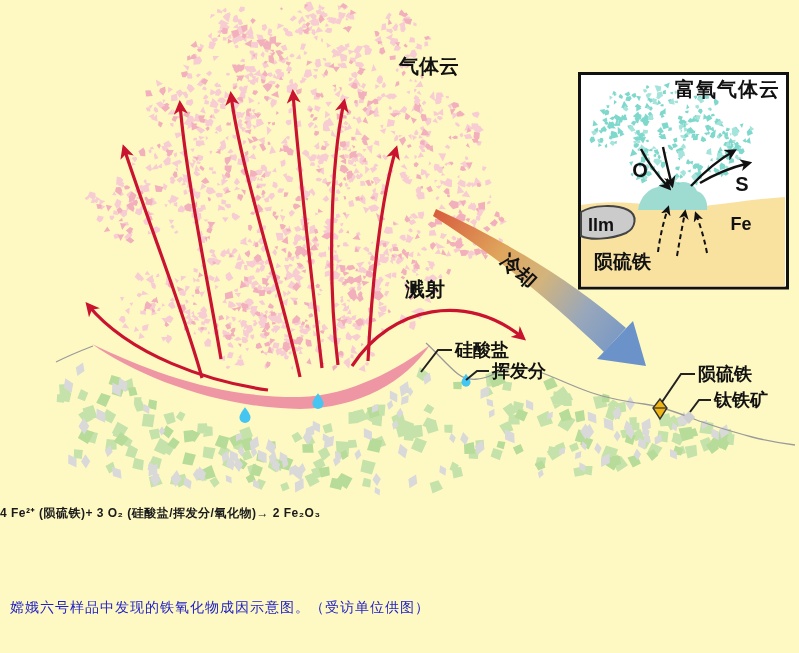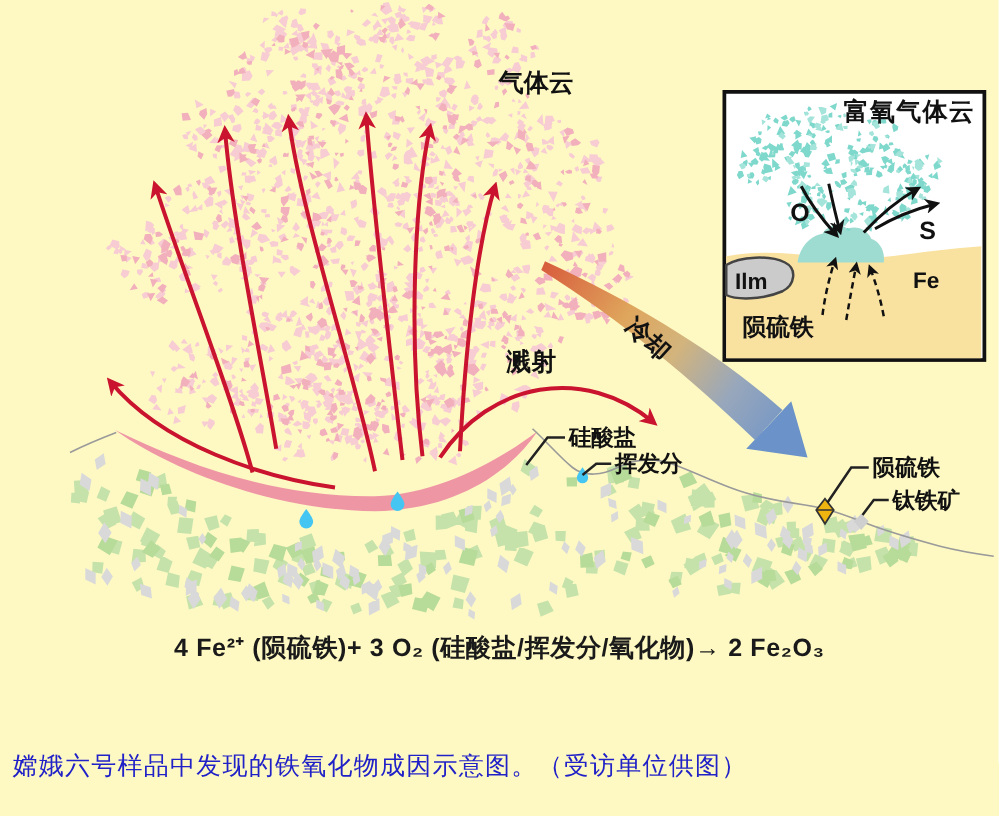--- a/index.html
+++ b/index.html
@@ -1,24 +1,24 @@
 <!DOCTYPE html>
 <html><head>
 <meta charset="utf-8">
 <style>
   html,body{margin:0;padding:0;background:#fff;}
   .stage{position:relative;width:799px;height:653px;background:#fef9c3;overflow:hidden;
          font-family:"Liberation Sans",sans-serif;}
   .stage svg{position:absolute;left:0;top:0;}
-  .eq{position:absolute;left:0;width:799px;text-align:center;font-weight:700;
-      font-size:20px;color:#1a1a1a;letter-spacing:.5px;}
+  .eq{position:absolute;left:0;width:799px;font-weight:700;
+      font-size:12px;color:#1a1a1a;letter-spacing:.5px;}
   .eq1{top:504px;}
   .eq2{top:536px;}
   .caption{position:absolute;left:10px;top:599px;font-family:"Liberation Serif",serif;
-           font-size:20px;color:#2121c8;letter-spacing:1px;}
+           font-size:14px;color:#2121c8;letter-spacing:1px;}
   text{font-family:"Liberation Sans",sans-serif;fill:#111;}
   .lab{font-weight:700;}
 </style>
 </head>
 <body>
 
 <div class="stage">
   <svg id="diagram" width="799" height="653" viewBox="0 0 799 653">
     <defs>
       <marker id="ah-red" viewBox="0 0 10 10" refX="7.2" refY="5" markerWidth="4.4" markerHeight="4.4" orient="auto-start-reverse">

